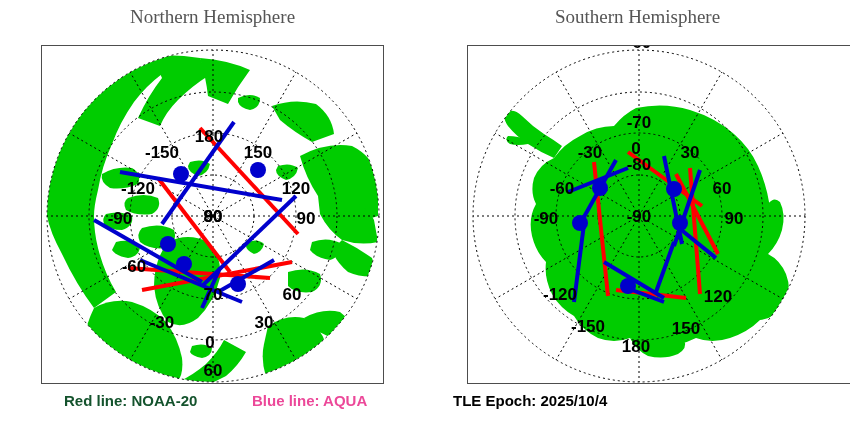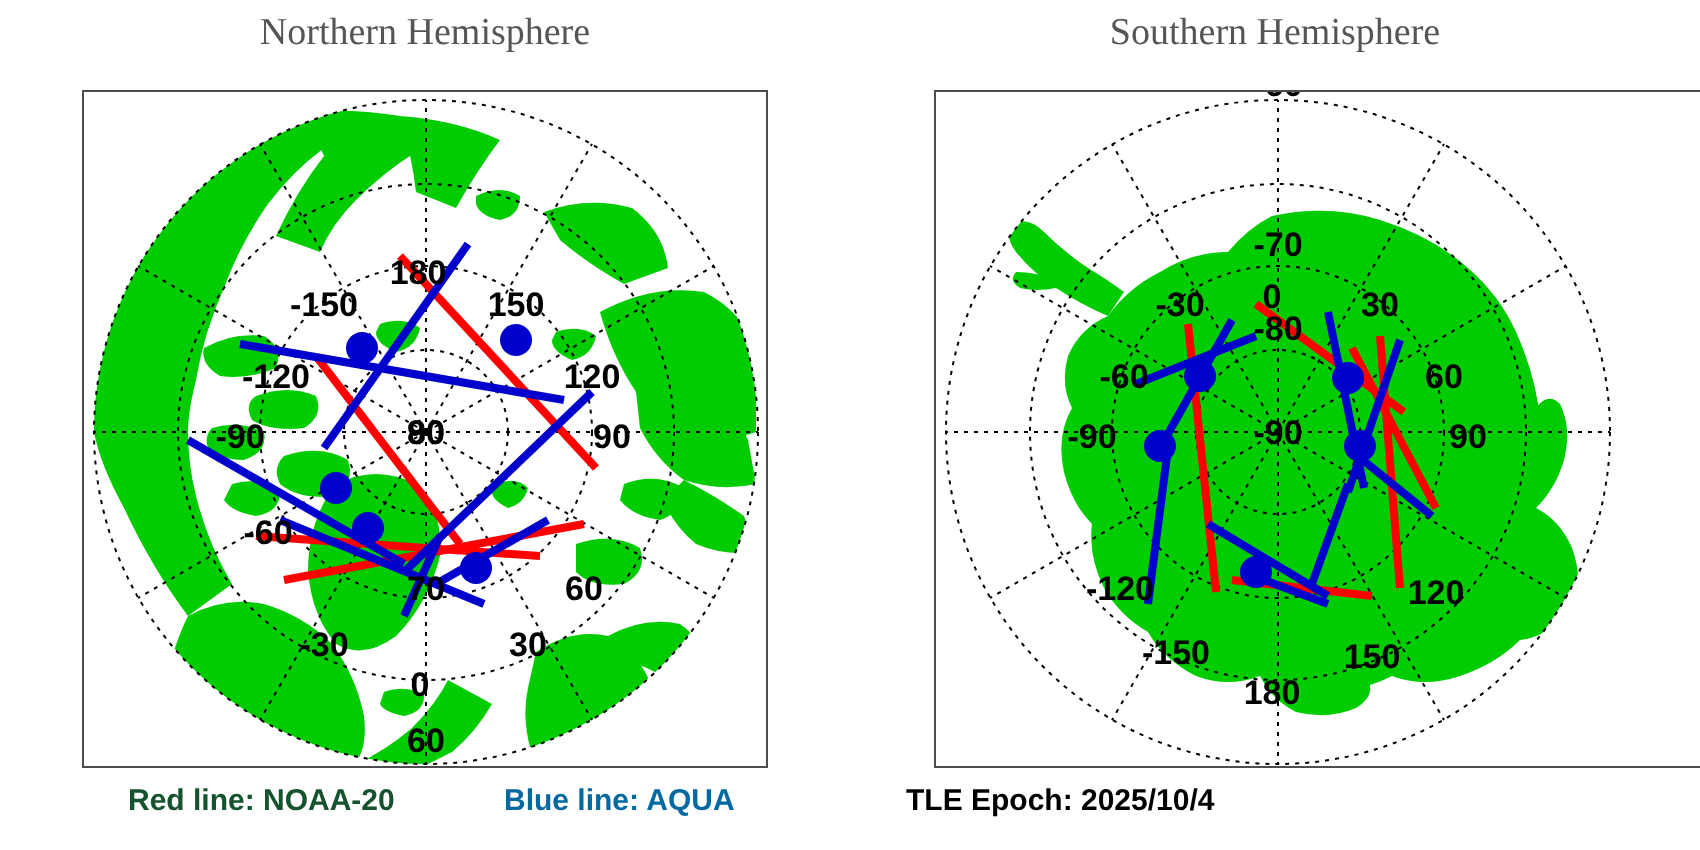--- a/index.html
+++ b/index.html
@@ -10,21 +10,21 @@
   .panel.right{left:425px;}
   .panel-title{position:absolute;top:6px;left:0;width:425px;text-align:center;
     font-size:19px;color:#555555;font-family:Liberation Serif, serif;letter-spacing:0px;}
   .plot-frame{position:absolute;border:1px solid #4d4d4d;background:#ffffff;box-sizing:border-box;overflow:hidden;}
   .left .plot-frame{left:41px;top:45px;width:343px;height:339px;}
   .right .plot-frame{left:42px;top:45px;width:388px;height:339px;}
   .plot-svg{position:absolute;left:0;top:0;}
   .footer-note{position:absolute;bottom:16px;font-size:15px;font-weight:bold;
     font-family:"Liberation Sans",sans-serif;white-space:nowrap;}
   .note-red{left:24px;color:#14532d;margin-left:40px;}
-  .note-blue{left:252px;color:#0369a1;}
+  .note-blue{left:252px;color:#ec4899;}
   .note-epoch{left:28px;color:#000000;}
   .axis-label{font-family:"Liberation Sans",sans-serif;font-weight:bold;fill:#000000;}
 </style>
 </head>
 <body>
 
 <div class="page">
 
   <div class="panel left">
     <div class="panel-title">Northern Hemisphere</div>

